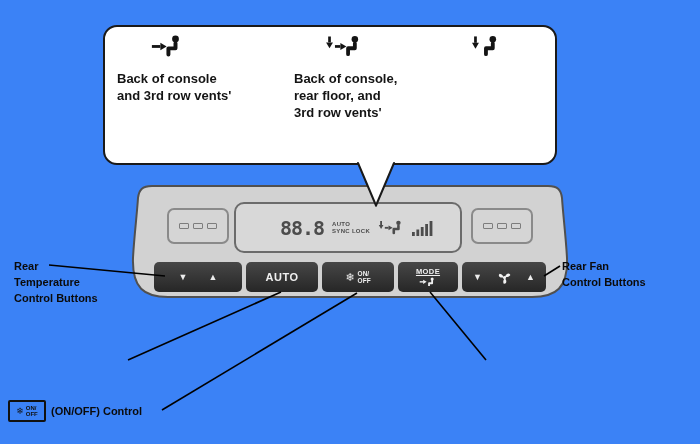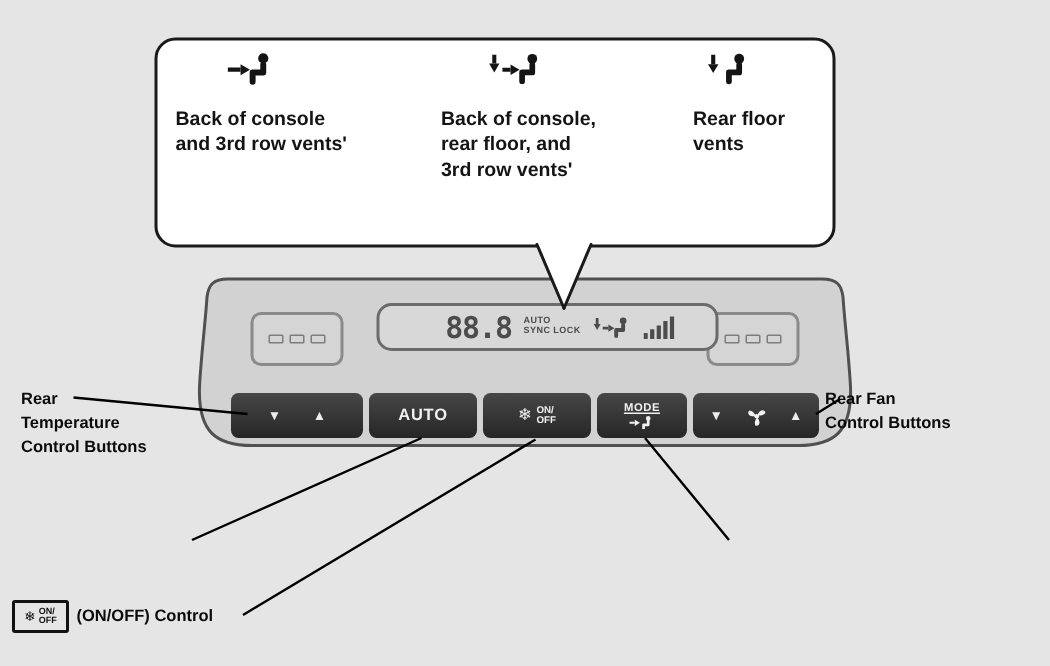--- a/index.html
+++ b/index.html
@@ -1,33 +1,33 @@
 <!DOCTYPE html>
 <html><head>
 <meta charset="utf-8">
 <style>
   html,body{margin:0;padding:0;}
   *{box-sizing:border-box;}
   #scene{
     position:relative;width:700px;height:444px;overflow:hidden;
-    background:#e5e5e5;
+    background:#3b82f6;
     font-family:"Liberation Sans","DejaVu Sans",sans-serif;
   }
   svg.layer{position:absolute;left:0;top:0;pointer-events:none;}
   .abs{position:absolute;}
   .bubble-text{
     position:absolute;font-weight:bold;font-size:13px;line-height:17px;
     color:#141414;white-space:pre-line;
   }
   .callout{
     position:absolute;font-weight:bold;font-size:11px;line-height:16px;
     color:#0b0b0b;white-space:pre-line;
   }
   .display{
-    position:absolute;left:251px;top:202px;width:228px;height:32px;
+    position:absolute;left:234px;top:202px;width:228px;height:51px;
     background:#d8d8d8;border:2px solid #6b6b6b;border-radius:10px;
     display:flex;align-items:center;justify-content:center;gap:8px;
     padding-left:18px;color:#4c4c4c;
   }
   .seg{
     font-family:"DejaVu Sans Mono",monospace;font-weight:bold;
     font-size:20px;letter-spacing:-1px;color:#4c4c4c;
   }
   .dstack{display:flex;flex-direction:column;font-size:6px;font-weight:bold;
     line-height:7px;letter-spacing:.3px;color:#4c4c4c;}
@@ -97,22 +97,20 @@
       <circle cx="25" cy="5.5" r="3.6" fill="#141414"></circle>
       <path d="M25,10 L25,15.5 L17.5,15.5 L17.5,22" fill="none" stroke="#141414" stroke-width="4.2" stroke-linecap="round" stroke-linejoin="round"></path>
     </svg>
   </div>
 
   <div class="bubble-text" style="left:117px;top:70px">Back of console
 and 3rd row vents'</div>
   <div class="bubble-text" style="left:294px;top:70px">Back of console,
 rear floor, and
 3rd row vents'</div>
-  <div class="bubble-text" style="left:462px;top:70px">Rear floor
-vents</div>
 
   <div class="side-group" style="left:167px">
     <div class="sq"></div>
     <div class="sq"></div>
     <div class="sq"></div>
   </div>
   <div class="side-group" style="left:471px">
     <div class="sq"></div>
     <div class="sq"></div>
     <div class="sq"></div>
@@ -177,21 +175,21 @@
         <use href="#blade" transform="rotate(120 7 7)"></use>
         <use href="#blade" transform="rotate(240 7 7)"></use>
       </g>
     </svg>
     <span class="tri">▲</span>
   </div>
 
   <div class="callout" style="left:14px;top:258px">Rear
 Temperature
 Control Buttons</div>
-  <div class="callout" style="left:550px;top:258px">Rear Fan
+  <div class="callout" style="left:562px;top:258px">Rear Fan
 Control Buttons</div>
 
   <div class="onoff-label-row">
     <span class="onoff-badge">
       <span class="snow">❄</span>
       <span class="onoff-stack">
         <span>ON/</span>
         <span>OFF</span>
       </span>
     </span>

